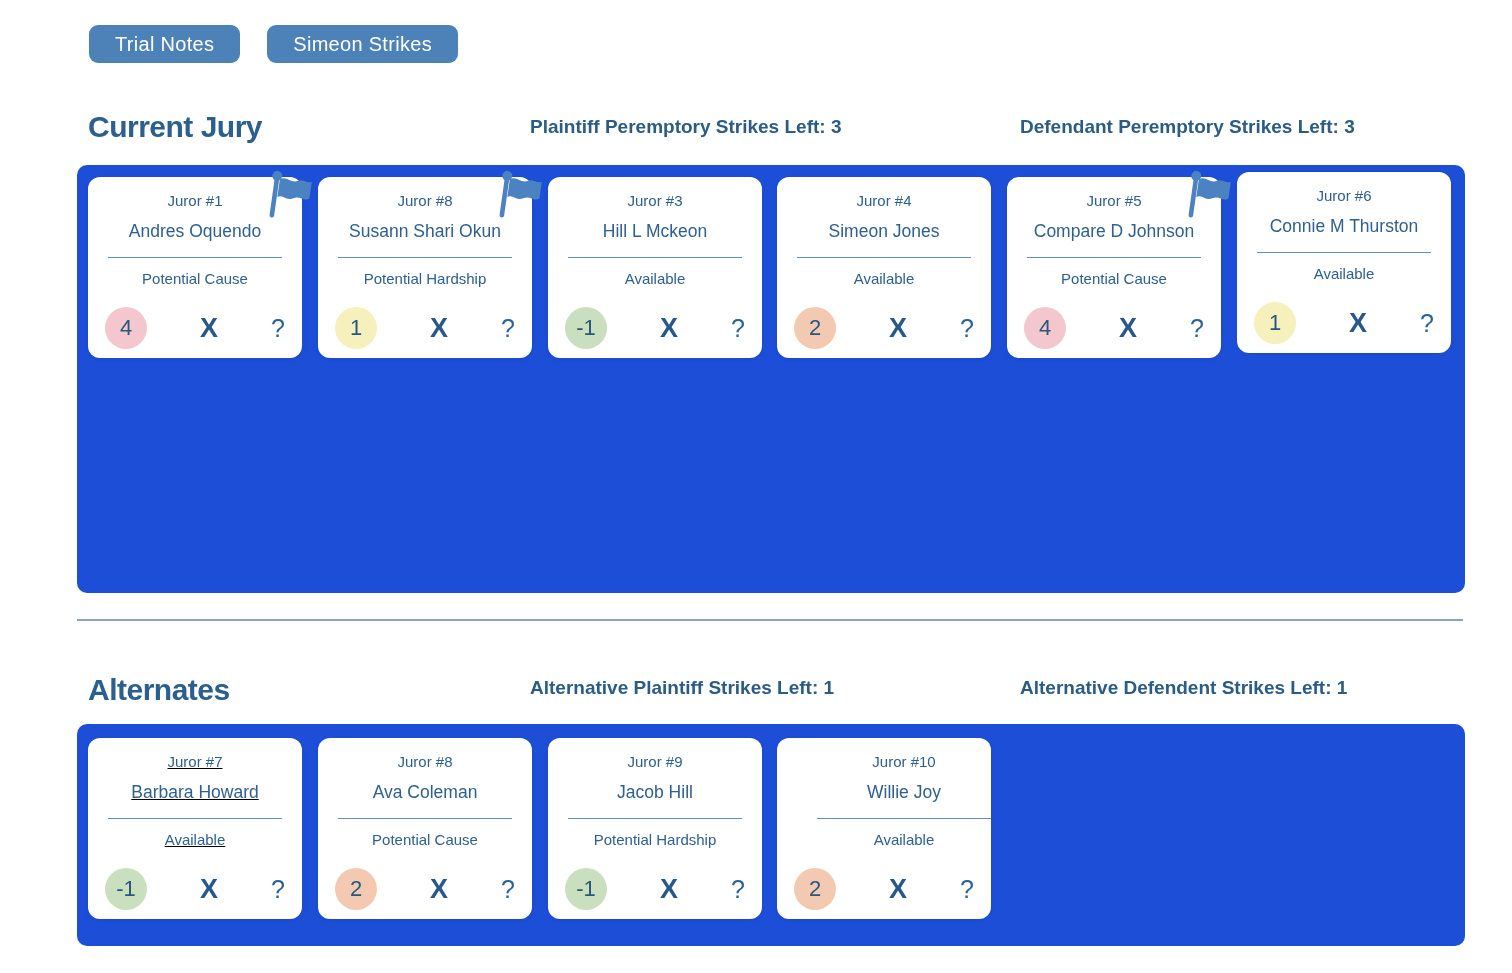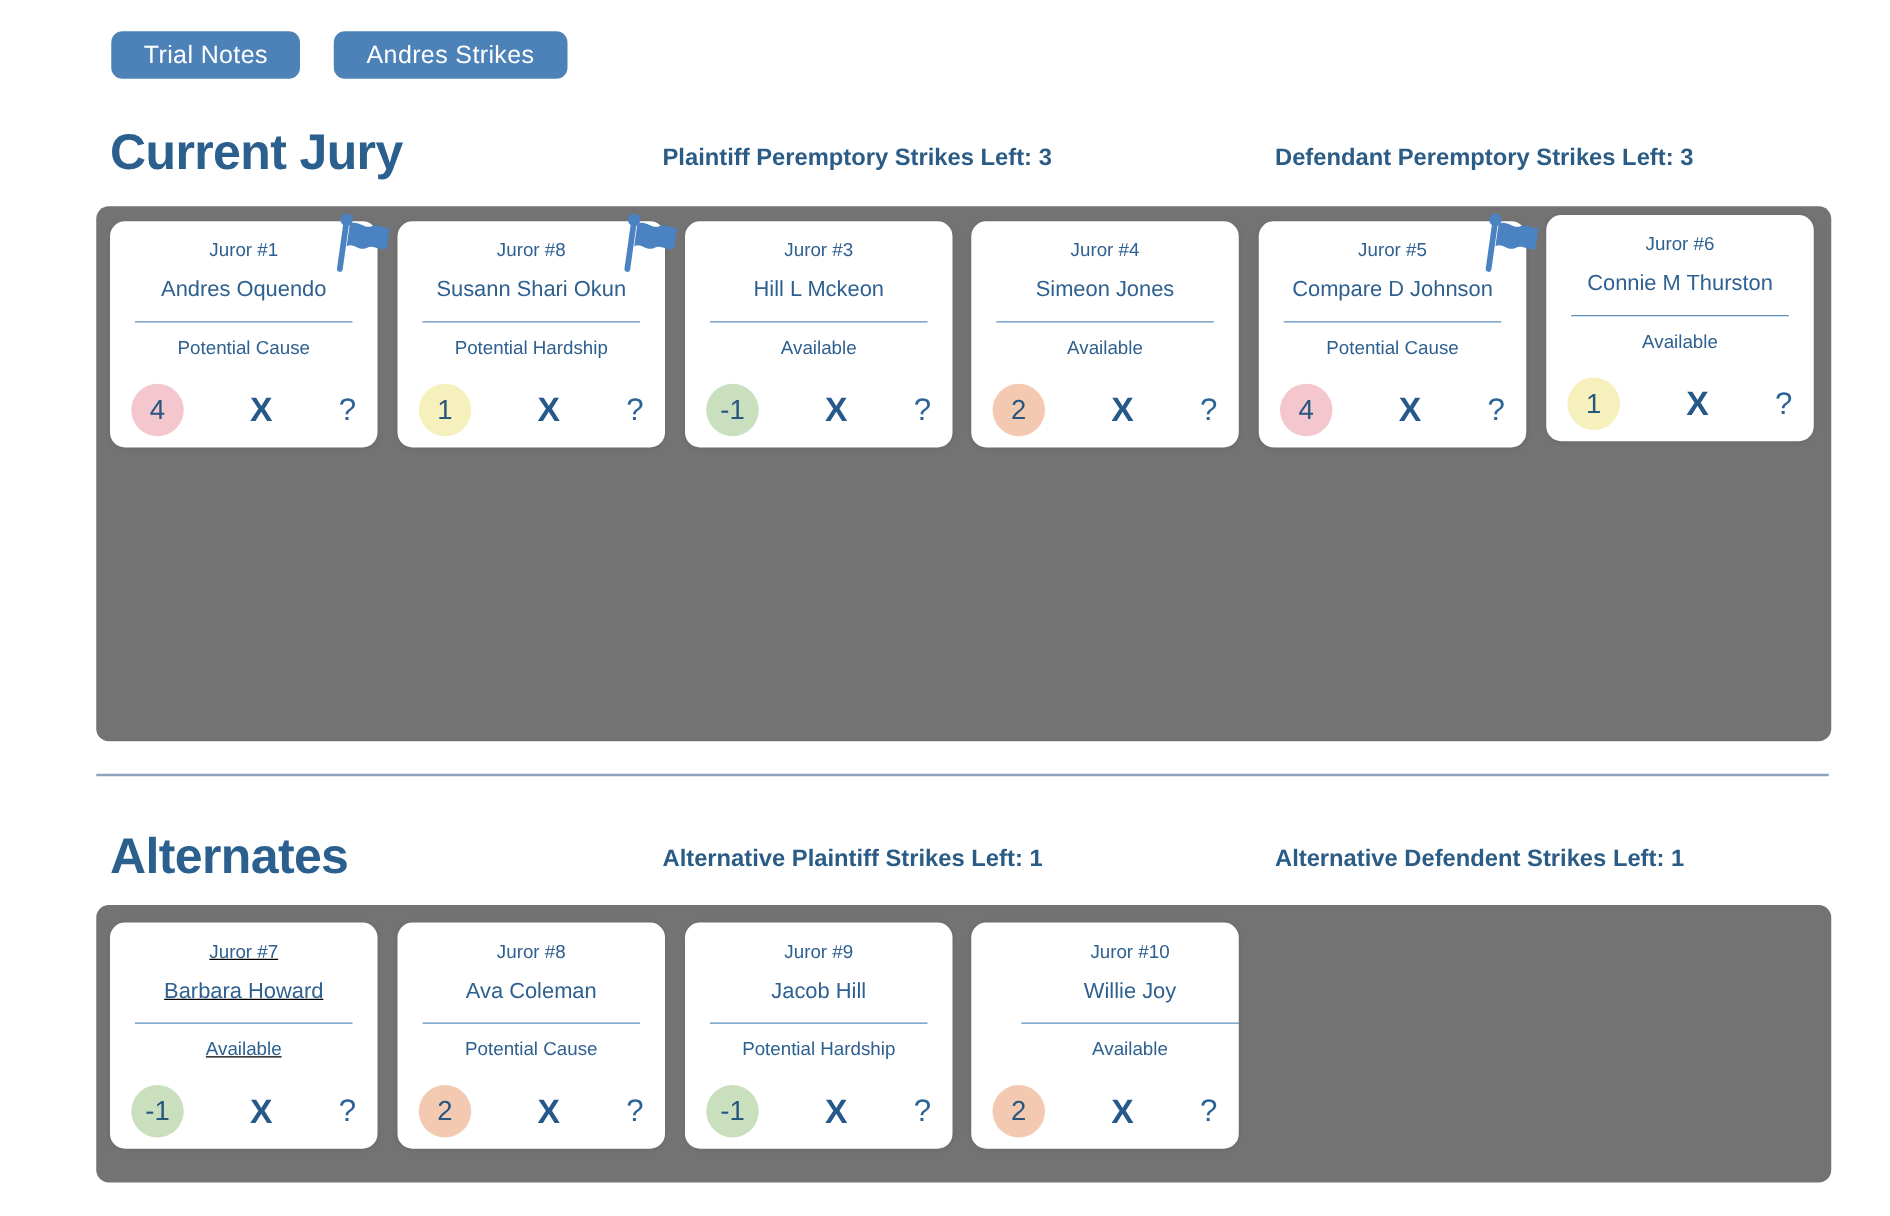--- a/index.html
+++ b/index.html
@@ -7,26 +7,26 @@
               font-family:"Liberation Sans", sans-serif; }
 
   
   .toolbar { position:absolute; left:89px; top:25px; display:flex; gap:27px; }
   .tb-btn { background:#4d82b8; color:#ffffff; font-size:20px; letter-spacing:.3px;
             border:none; border-radius:9px; height:38px; padding:0 26px;
             display:inline-flex; align-items:center; cursor:pointer;
             font-family:"Liberation Sans", sans-serif; }
 
   
-  .sec-title { position:absolute; left:88px; color:#2b5f8e; font-size:40px;
-               font-weight:600; letter-spacing:-.5px; }
+  .sec-title { position:absolute; left:88px; color:#2b5f8e; font-size:30px;
+               font-weight:600; letter-spacing:-.5px;margin-top:10px; }
   .counter { position:absolute; color:#2b5c86; font-size:19px; font-weight:600; }
 
   
-  .panel { position:absolute; left:77px; width:1388px; background:#737373;
+  .panel { position:absolute; left:77px; width:1388px; background:#1d4ed8;
            border-radius:10px; }
   #panel-current { top:165px; height:428px; }
   #panel-alt     { top:724px; height:222px; }
 
   .section-divider { position:absolute; left:77px; top:619px; width:1386px;
                      height:2px; background:#8ba3bd; }
 
   
   .card { position:absolute; width:214px; height:181px; background:#ffffff;
           border-radius:12px; box-shadow:0 1px 4px rgba(0,0,0,.08);
@@ -49,21 +49,21 @@
           font-family:"Liberation Sans", sans-serif; }
 
   .flag { position:absolute; top:-9px; right:-11px; width:47px; height:58px;
           cursor:pointer; }
 </style>
 </head>
 <body>
 
 <div class="toolbar">
   <button class="tb-btn">Trial Notes</button>
-  <button class="tb-btn">Andres Strikes</button>
+  <button class="tb-btn">Simeon Strikes</button>
 </div>
 
 <h1 class="sec-title" style="top:100px;">Current Jury</h1>
 <div class="counter" style="left:530px; top:116px;">Plaintiff Peremptory Strikes Left: 3</div>
 <div class="counter" style="left:1020px; top:116px;">Defendant Peremptory Strikes Left: 3</div>
 
 <div class="panel" id="panel-current">
     <div class="card" style="left: 11px; top: 12px;">
     <span class="flag">
       <svg viewBox="0 0 47 58" width="47" height="58">

